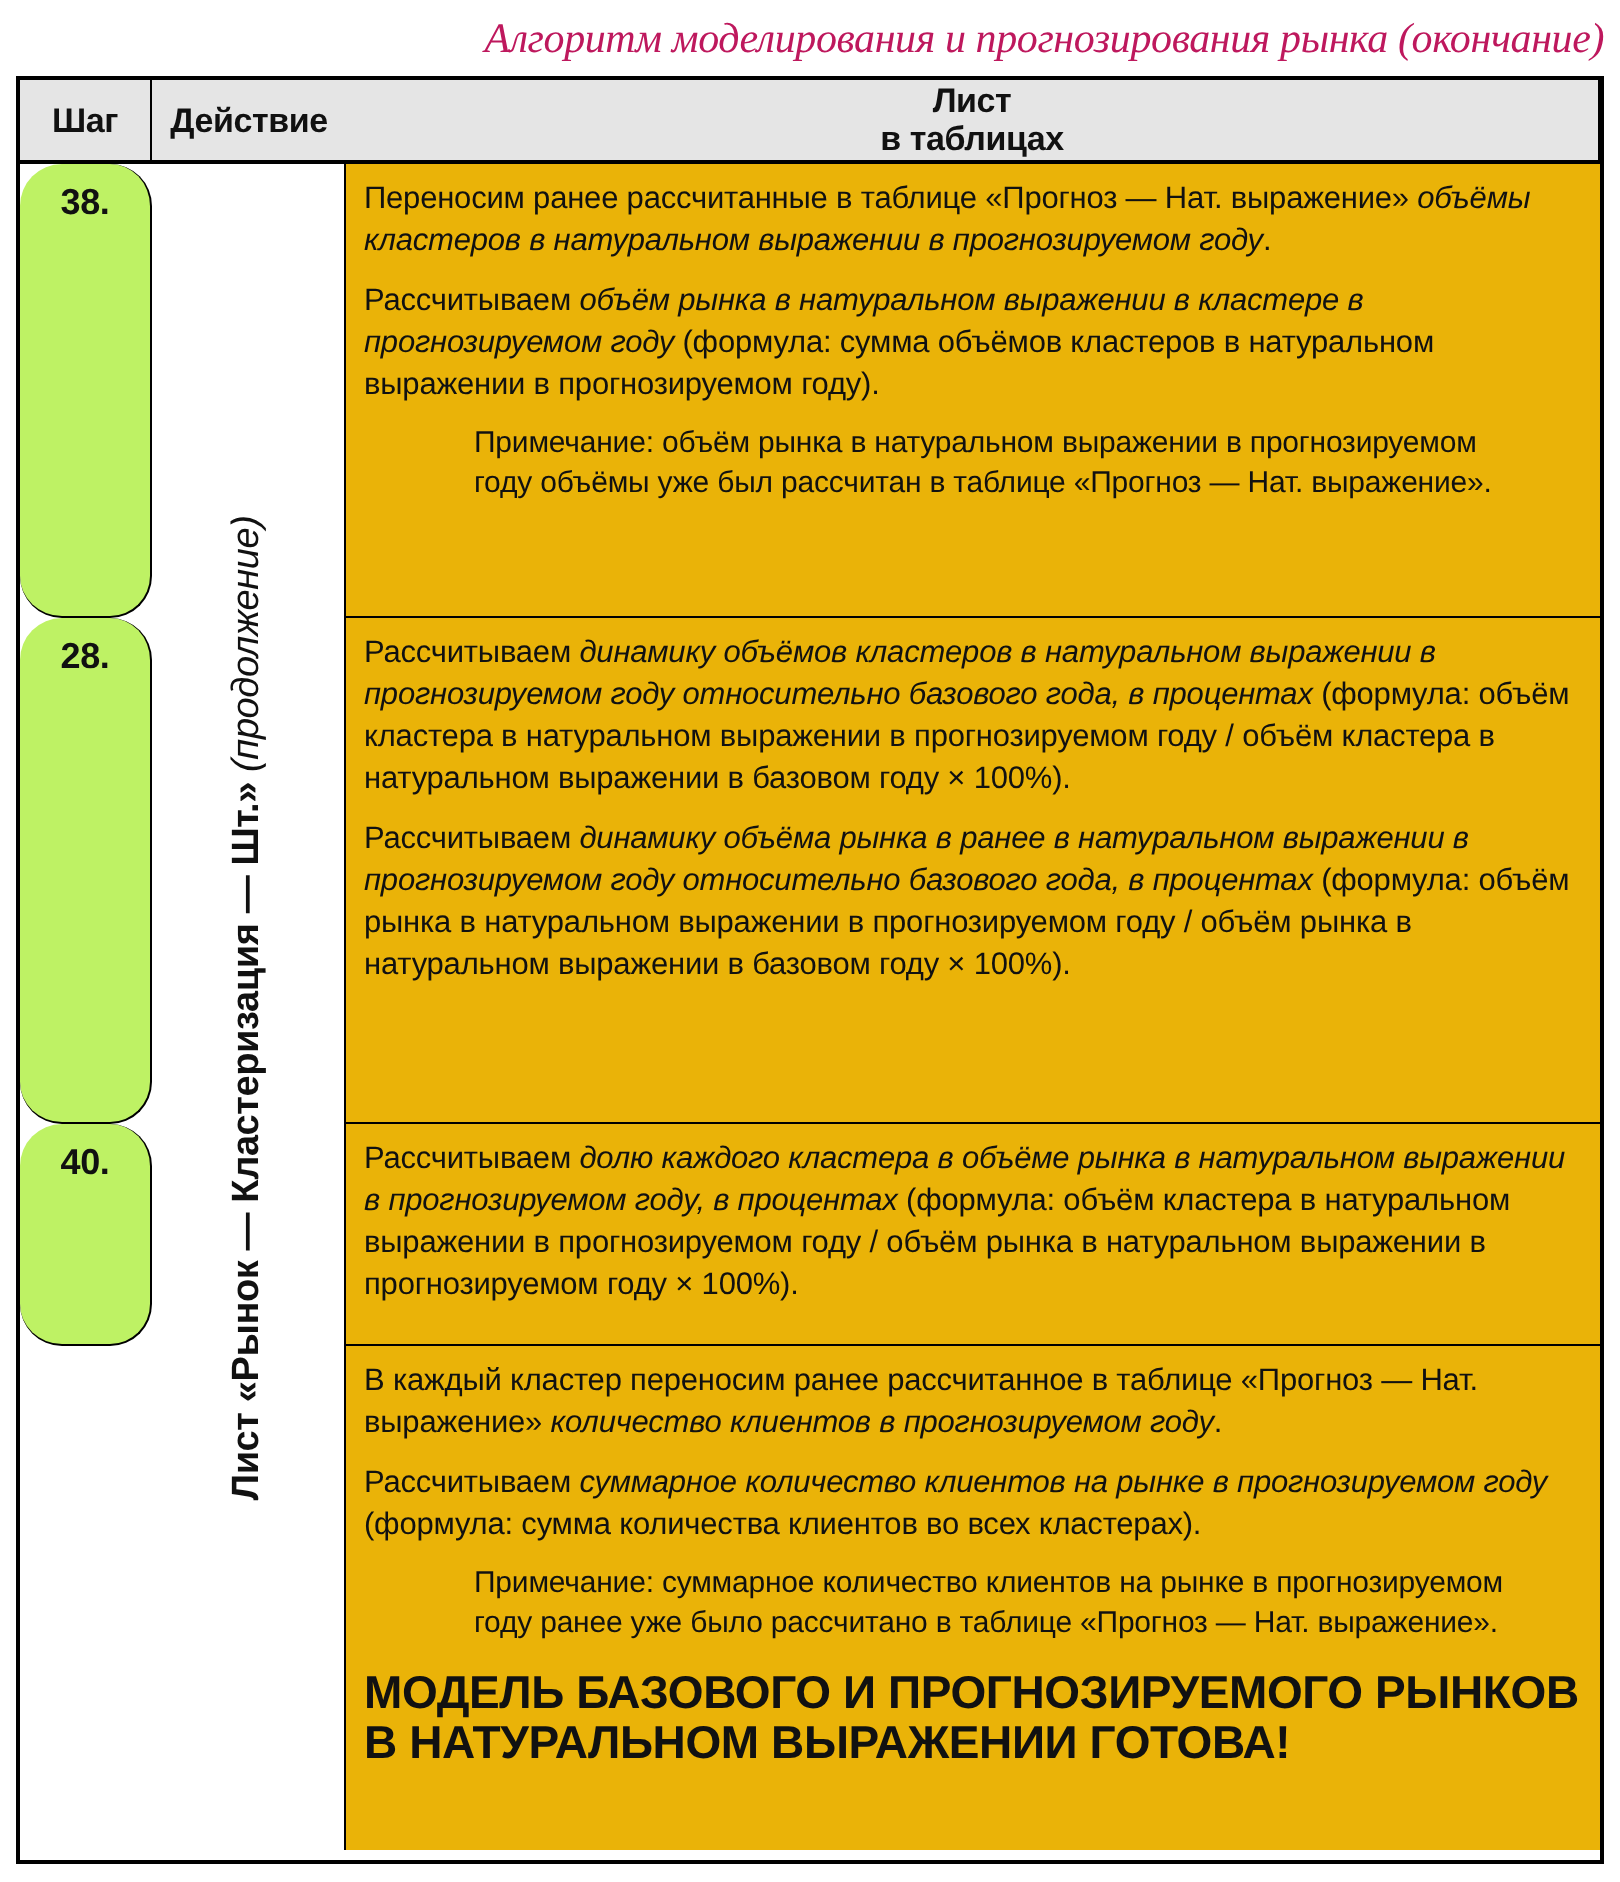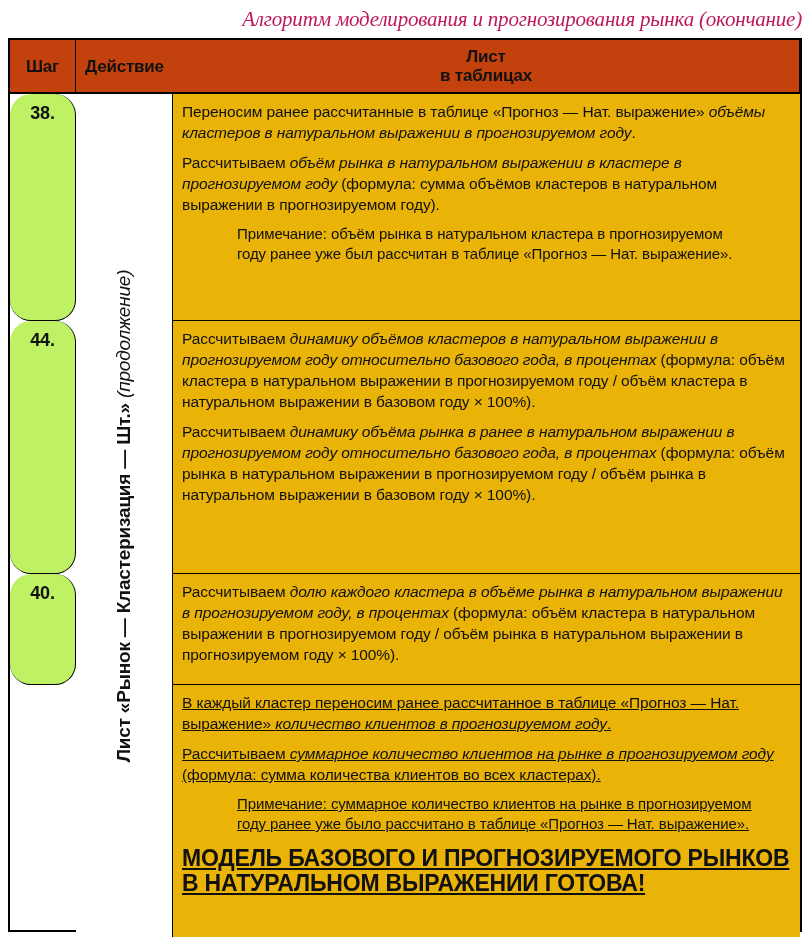--- a/index.html
+++ b/index.html
@@ -25,23 +25,23 @@
 
   .table {
     position:absolute; left:8px; top:38px; width:794px; height:894px;
     border:2.5px solid #000;
     background:#fff;
   }
 
   .thead {
     display:grid;
     grid-template-columns:66px 97px 1fr;
-    height:54px;
+    height:42px;
     border-bottom:2px solid #000;
-    background:#c2410c;
+    background:#e5e5e5;
   }
   .th {
     display:flex; flex-direction:column; align-items:center; justify-content:center;
     font-weight:700; font-size:17px; line-height:19px; text-align:center;
     letter-spacing:-0.2px;
   }
   .th-step, .th-sheet { border-right:1.5px solid #000; }
 
   .tbody {
     display:grid;
@@ -124,32 +124,32 @@
     <div class="tbody" id="tbody">
       <div class="sheet-cell" style="grid-row:1 / 5; grid-column:2;">
         <div class="vtext">
           <span class="sheet-name">Лист «Рынок — Кластеризация — Шт.»</span><span class="sheet-suffix"> (продолжение)</span>
         </div>
       </div>
     <div class="step-cell" style="grid-area: 1 / 1;">38.</div>
         <div class="action-cell" style="grid-area: 1 / 3;">
           <p class="para body">Переносим ранее рассчитанные в таблице «Прогноз — Нат. выражение» <span class="it">объёмы кластеров в натуральном выражении в прогнозируемом году</span>.</p>
           <p class="para body">Рассчитываем <span class="it">объём рынка в натуральном выражении в кластере в прогнозируемом году</span> (формула: сумма объёмов кластеров в натуральном выражении в прогнозируемом году).</p>
-          <p class="para note">Примечание: объём рынка в натуральном кластера в прогнозируемом году ранее уже был рассчитан в таблице «Прогноз — Нат. выражение».</p>
+          <p class="para note">Примечание: объём рынка в натуральном выражении в прогнозируемом году объёмы уже был рассчитан в таблице «Прогноз — Нат. выражение».</p>
         </div>
-        <div class="step-cell" style="grid-area: 2 / 1;">44.</div>
+        <div class="step-cell" style="grid-area: 2 / 1;">28.</div>
         <div class="action-cell" style="grid-area: 2 / 3;">
           <p class="para body">Рассчитываем <span class="it">динамику объёмов кластеров в натуральном выражении в прогнозируемом году относительно базового года, в процентах</span> (формула: объём кластера в натуральном выражении в прогнозируемом году / объём кластера в натуральном выражении в базовом году × 100%).</p>
           <p class="para body">Рассчитываем <span class="it">динамику объёма рынка в ранее в натуральном выражении в прогнозируемом году относительно базового года, в процентах</span> (формула: объём рынка в натуральном выражении в прогнозируемом году / объём рынка в натуральном выражении в базовом году × 100%).</p>
         </div>
         <div class="step-cell" style="grid-area: 3 / 1;">40.</div>
         <div class="action-cell" style="grid-area: 3 / 3;">
           <p class="para body">Рассчитываем <span class="it">долю каждого кластера в объёме рынка в натуральном выражении в прогнозируемом году, в процентах</span> (формула: объём кластера в натуральном выражении в прогнозируемом году / объём рынка в натуральном выражении в прогнозируемом году × 100%).</p>
         </div>
-        <div class="action-cell last" style="grid-area: 4 / 3; text-decoration: underline;">
+        <div class="action-cell last" style="grid-area: 4 / 3;">
           <p class="para body">В каждый кластер переносим ранее рассчитанное в таблице «Прогноз — Нат. выражение» <span class="it">количество клиентов в прогнозируемом году</span>.</p>
           <p class="para body">Рассчитываем <span class="it">суммарное количество клиентов на рынке в прогнозируемом году</span> (формула: сумма количества клиентов во всех кластерах).</p>
           <p class="para note">Примечание: суммарное количество клиентов на рынке в прогнозируемом году ранее уже было рассчитано в таблице «Прогноз — Нат. выражение».</p>
           <p class="para final">МОДЕЛЬ БАЗОВОГО И ПРОГНОЗИРУЕМОГО РЫНКОВ
 В НАТУРАЛЬНОМ ВЫРАЖЕНИИ ГОТОВА!</p>
         </div>
       </div>
 
   </div>
 </div>

